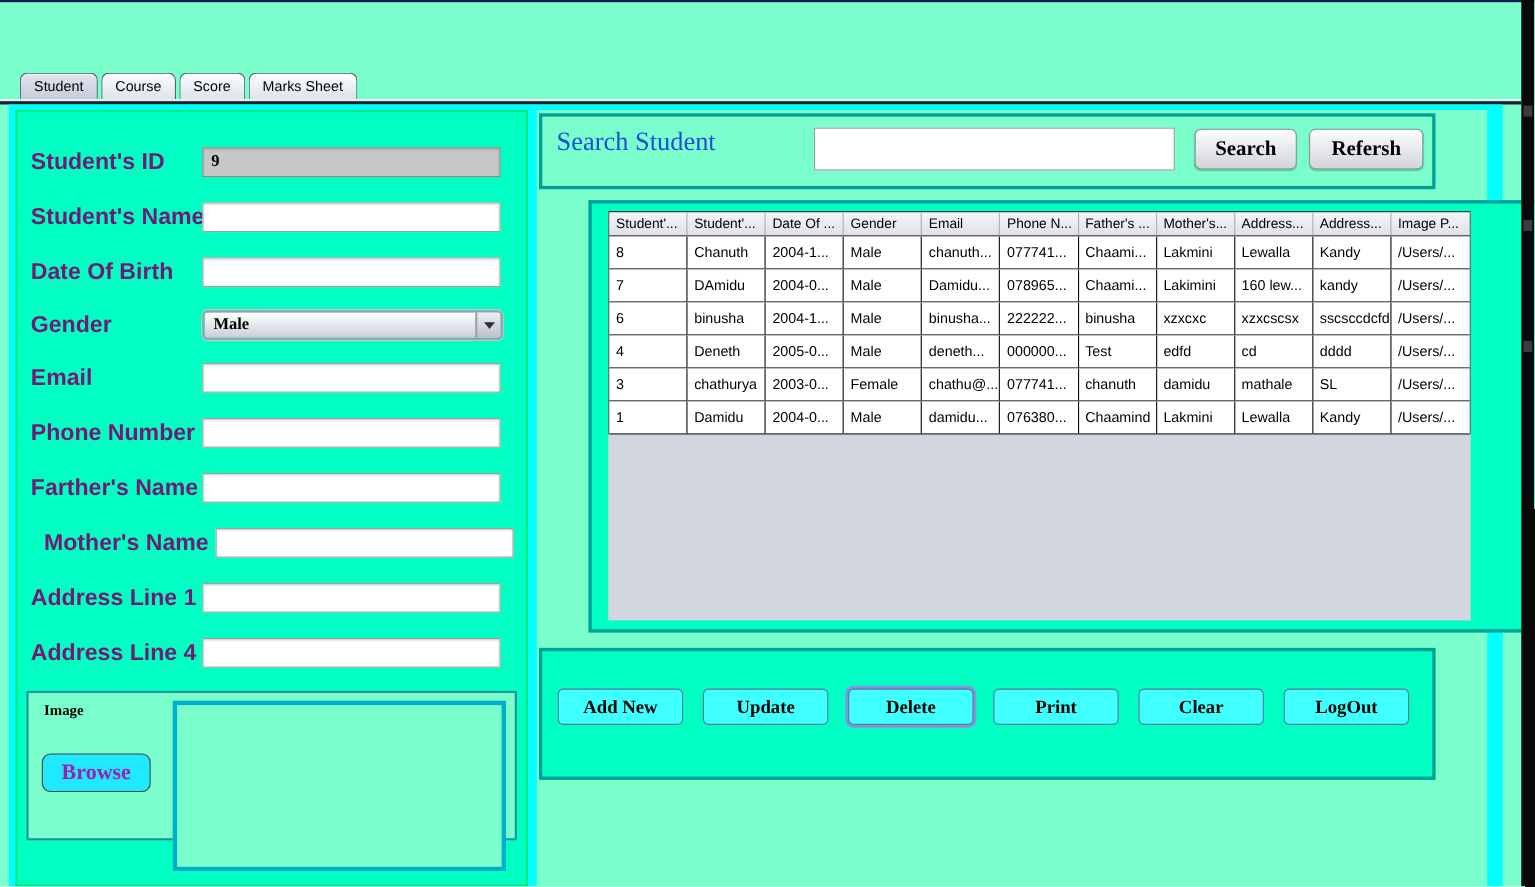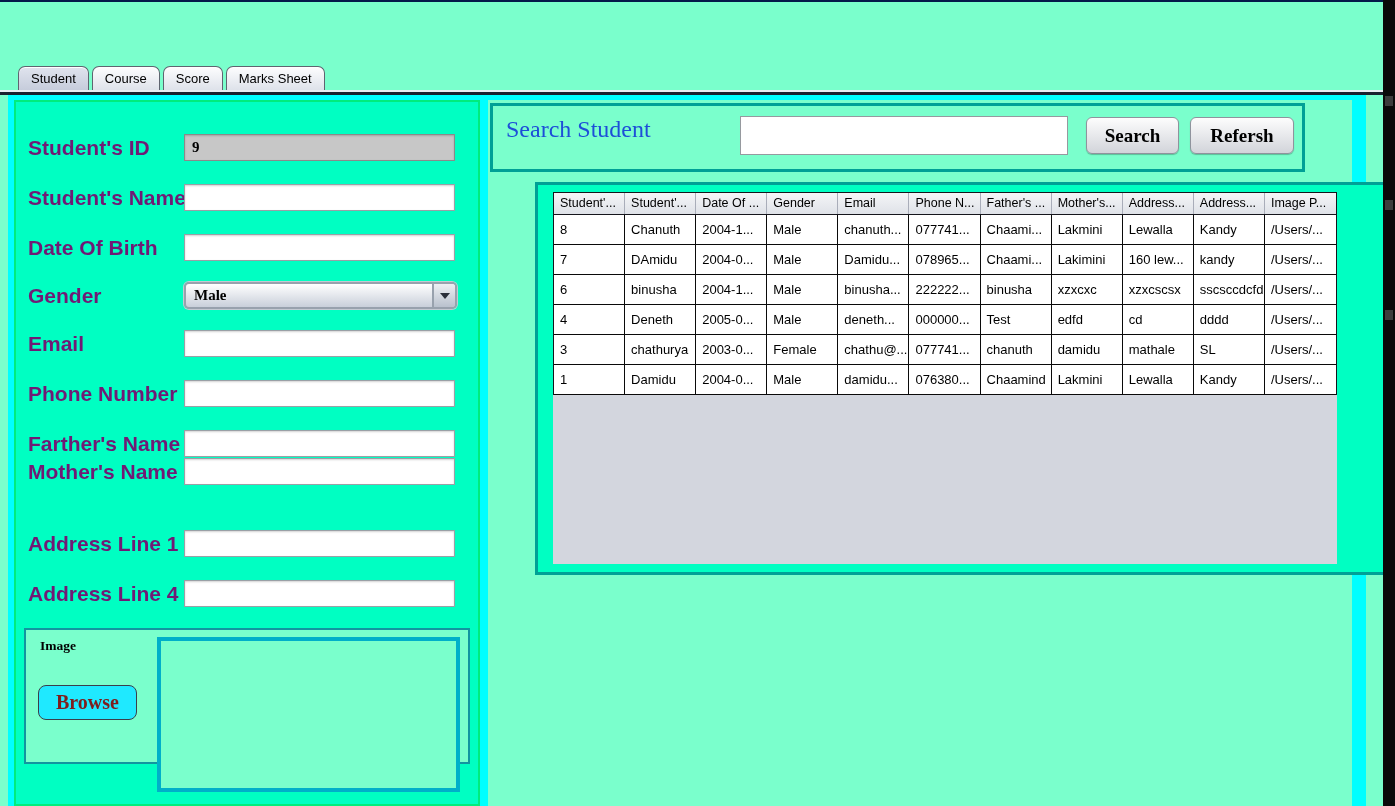--- a/index.html
+++ b/index.html
@@ -87,21 +87,21 @@
     position:absolute; left:8px; top:526px; width:446px; height:136px;
     background:#7AFFCC; border:2px solid #1295A0;
   }
   #image-label {
     position:absolute; left:14px; top:8px;
     font-family:"Liberation Serif","DejaVu Serif",serif; font-weight:bold; font-size:13.5px;
   }
   #browse-button {
     position:absolute; left:12px; top:55px; width:99px; height:35px;
     background:#1FE9FF; border:1.5px solid #3A3F4C; border-radius:8px;
-    font-family:"Liberation Serif","DejaVu Serif",serif; font-weight:bold; font-size:20px; color:#7f1d1d;
+    font-family:"Liberation Serif","DejaVu Serif",serif; font-weight:bold; font-size:20px; color:#a21caf;
     display:flex; align-items:center; justify-content:center; cursor:default;
   }
   #image-placeholder {
     position:absolute; left:131px; top:7px; width:303px; height:155px;
     background:#7AFFCC; border:4px solid #00AFC9;
   }
 
   
   #right-panel { position:absolute; left:480px; top:5px; width:864px; height:706px; background:#7AFFCC; }
 
@@ -217,21 +217,21 @@
             <input class="form-input" style="">
           </div>
           <div class="form-row" style="top: 278px; padding-left: 48px;">
             <div class="form-label">Phone Number</div>
             <input class="form-input" style="">
           </div>
           <div class="form-row" style="top: 328px;">
             <div class="form-label">Farther's Name</div>
             <input class="form-input" style="">
           </div>
-          <div class="form-row" style="top: 356px;">
+          <div class="form-row" style="top: 378px; margin-left: 12px;">
             <div class="form-label">Mother's Name</div>
             <input class="form-input" style="">
           </div>
           <div class="form-row" style="top: 428px;">
             <div class="form-label">Address Line 1</div>
             <input class="form-input" style="">
           </div>
           <div class="form-row" style="top: 478px;">
             <div class="form-label">Address Line 4</div>
             <input class="form-input" style="">
@@ -346,20 +346,28 @@
                   <div class="cell">Lakmini</div>
                   <div class="cell">Lewalla</div>
                   <div class="cell">Kandy</div>
                   <div class="cell">/Users/...</div>
                 </div>
               </div>
           </div>
         </div>
       </div>
 
+      <div id="button-panel">
+          <div class="action-button" style="left: 14px;">Add New</div>
+          <div class="action-button" style="left: 146px;">Update</div>
+          <div class="action-button focused" style="left: 278px;">Delete</div>
+          <div class="action-button" style="left: 410px;">Print</div>
+          <div class="action-button" style="left: 542px;">Clear</div>
+          <div class="action-button" style="left: 674px;">LogOut</div>
+        </div>
 
     </div>
   </div>
 
   <div id="screen-edge">
     <div class="notch" style="top:96px"></div>
     <div class="notch" style="top:200px"></div>
     <div class="notch" style="top:310px"></div>
   </div>
 </div>

